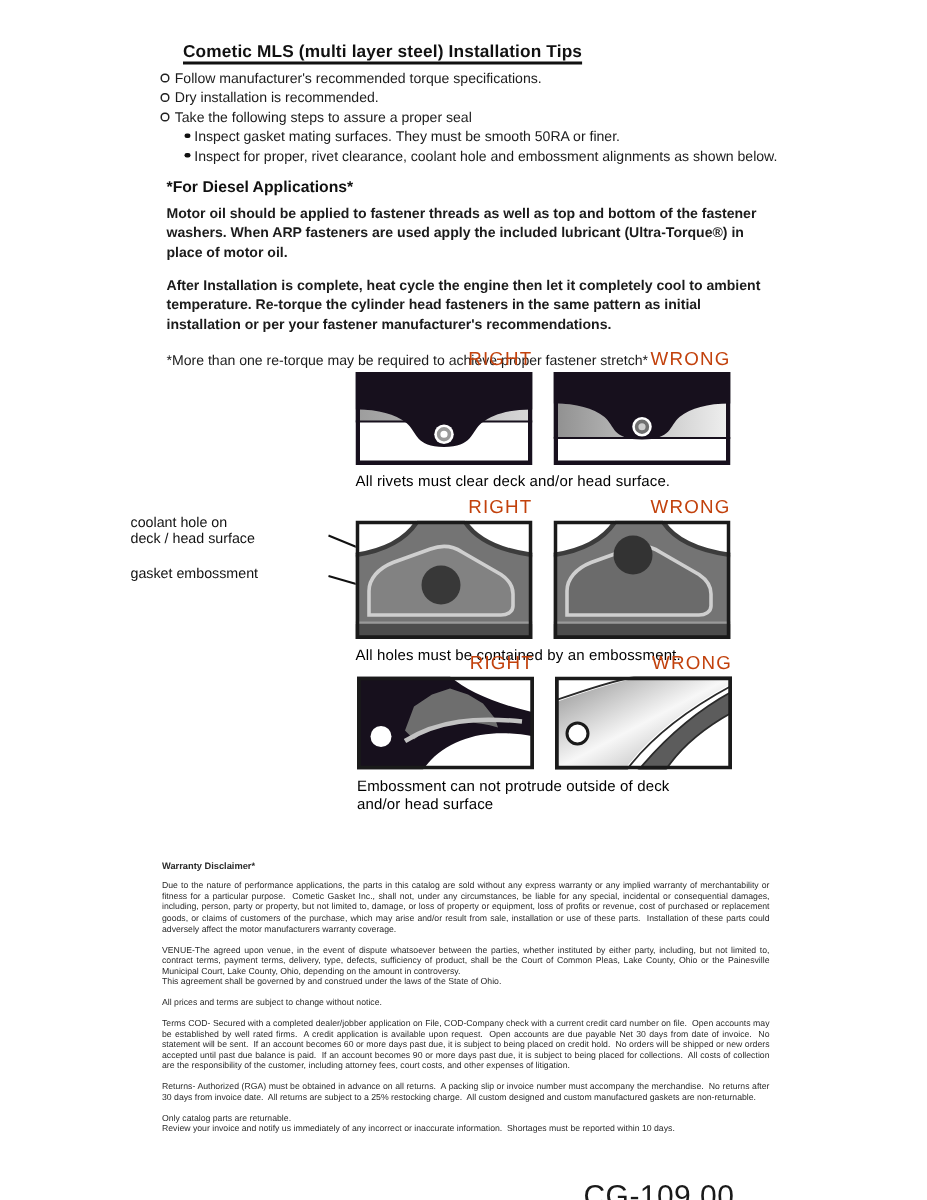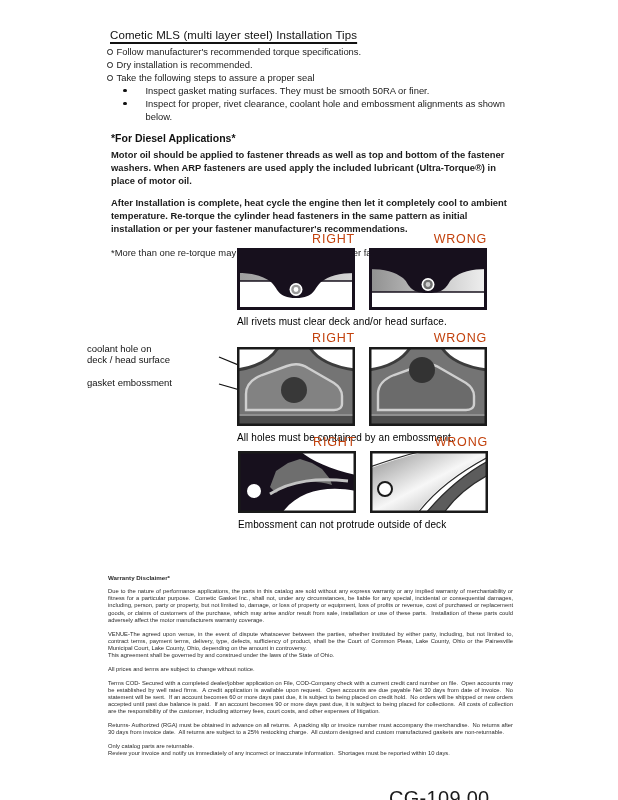--- a/index.html
+++ b/index.html
@@ -6,30 +6,30 @@
   body{
     width:618px;height:800px;position:relative;background:#ffffff;
     font-family:"Liberation Sans","DejaVu Sans",sans-serif;color:#1b1b1b;
     overflow:hidden;
   }
   .abs{position:absolute;}
 
   
   #content{left:106px;top:25px;width:420px;}
   .doc-title{
-    font-size:11.5px;font-weight:normal;color:#111;display:inline-block;
+    font-size:11.5px;font-weight:bold;color:#111;display:inline-block;
     text-decoration:underline;text-underline-offset:3px;text-decoration-thickness:1.5px;
-    margin-left:4px;margin-bottom:4px;letter-spacing:.1px;
+    margin-left:16px;margin-bottom:4px;letter-spacing:.1px;
   }
   .bullet-row{display:flex;align-items:flex-start;line-height:13px;font-size:9.4px;}
   .bullet-row .marker{
     flex:0 0 auto;width:3.5px;height:3.5px;border:1px solid #222;border-radius:50%;
     margin:4px 4px 0 1px;background:#fff;
   }
-  .sub-row{display:flex;align-items:flex-start;line-height:13px;font-size:9.4px;margin-left:16px;gap:16px;}
+  .sub-row{display:flex;align-items:flex-start;line-height:13px;font-size:9.4px;margin-left:16px;}
   .sub-row .marker-solid{
     flex:0 0 auto;width:3.5px;height:3.5px;border-radius:50%;background:#111;margin:4.5px 3px 0 1px;
   }
   .diesel-heading{font-size:10.5px;font-weight:bold;margin:9px 0 4px 5px;color:#111;}
   .para{font-size:9.4px;line-height:13px;margin:0 0 9px 5px;width:402px;font-weight:bold;}
   .note{font-size:9.4px;line-height:13px;margin:11px 0 0 5px;}
 
   
   .diagram{width:252px;}
   .label-row{display:flex;gap:14px;margin-bottom:2px;}
@@ -200,20 +200,21 @@
       <rect width="118" height="62" fill="#ffffff"></rect>
       <path d="M56,62 C76,38 96,22 118,10 L118,24 C100,34 84,47 74,62 Z" stroke="#2a2a2a" stroke-width="1.2" fill="#5c5c5c"></path>
       <path d="M0,16 C20,9 38,3 54,0 L118,0 L118,6 C92,20 66,38 48,62 L0,62 Z" fill="url(#g-d3w)" stroke="#ffffff" stroke-width="2.5"></path>
       <path d="M0,16 C20,9 38,3 54,0 L118,0 L118,6 C92,20 66,38 48,62 L0,62 Z" fill="none" stroke="#2a2a2a" stroke-width="1.2"></path>
       <circle cx="15" cy="38" r="7" fill="#ffffff" stroke="#1a1a1a" stroke-width="2"></circle>
       <rect x="1.25" y="1.25" width="115.5" height="59.5" fill="none" stroke="#1a1a1a" stroke-width="2.5"></rect>
     </svg>
   </div>
   <div class="caption">
     <div>Embossment can not protrude outside of deck</div>
+    <div>and/or head surface</div>
   </div>
 </div>
 
 <div id="legal" class="abs">
   <div class="legal-heading">Warranty Disclaimer*</div>
   <div class="legal-para">Due to the nature of performance applications, the parts in this catalog are sold without any express warranty or any implied warranty of merchantability or fitness for a particular purpose.  Cometic Gasket Inc., shall not, under any circumstances, be liable for any special, incidental or consequential damages, including, person, party or property, but not limited to, damage, or loss of property or equipment, loss of profits or revenue, cost of purchased or replacement goods, or claims of customers of the purchase, which may arise and/or result from sale, installation or use of these parts.  Installation of these parts could adversely affect the motor manufacturers warranty coverage.</div>
   <div class="legal-para">VENUE-The agreed upon venue, in the event of dispute whatsoever between the parties, whether instituted by either party, including, but not limited to, contract terms, payment terms, delivery, type, defects, sufficiency of product, shall be the Court of Common Pleas, Lake County, Ohio or the Painesville Municipal Court, Lake County, Ohio, depending on the amount in controversy.
 This agreement shall be governed by and construed under the laws of the State of Ohio.</div>
   <div class="legal-para">All prices and terms are subject to change without notice.</div>
   <div class="legal-para">Terms COD- Secured with a completed dealer/jobber application on File, COD-Company check with a current credit card number on file.  Open accounts may be established by well rated firms.  A credit application is available upon request.  Open accounts are due payable Net 30 days from date of invoice.  No statement will be sent.  If an account becomes 60 or more days past due, it is subject to being placed on credit hold.  No orders will be shipped or new orders accepted until past due balance is paid.  If an account becomes 90 or more days past due, it is subject to being placed for collections.  All costs of collection are the responsibility of the customer, including attorney fees, court costs, and other expenses of litigation.</div>

